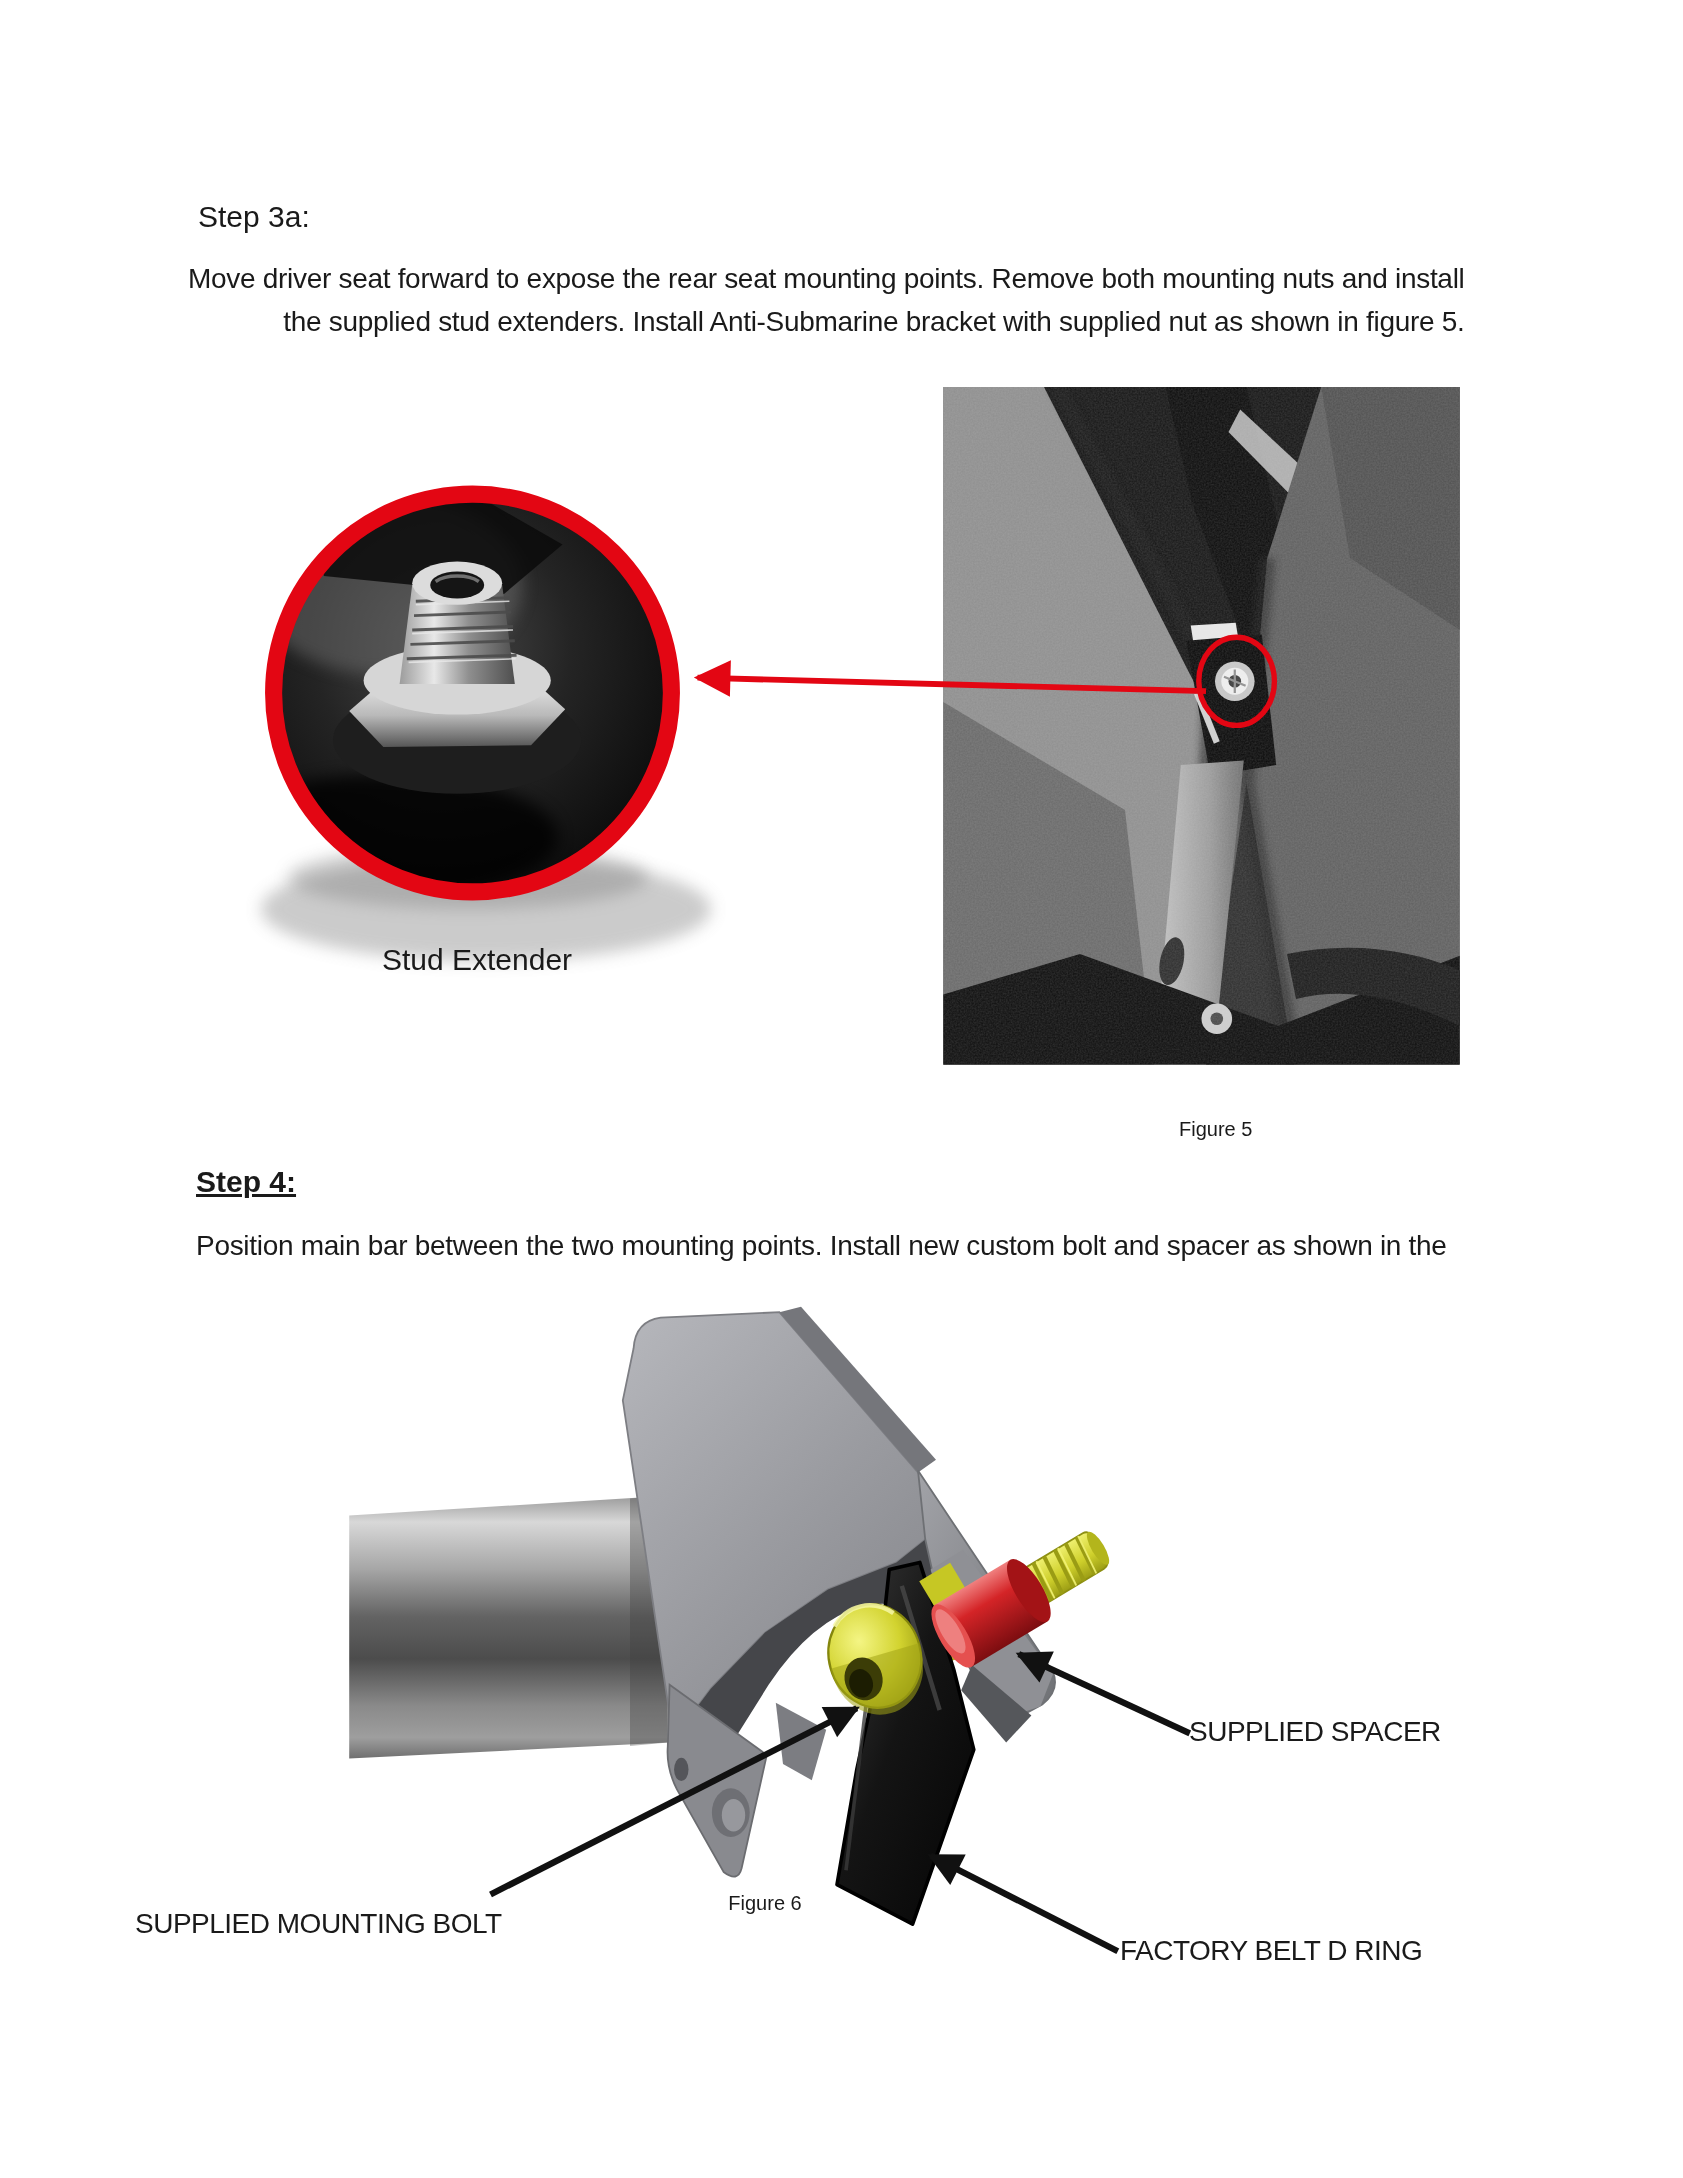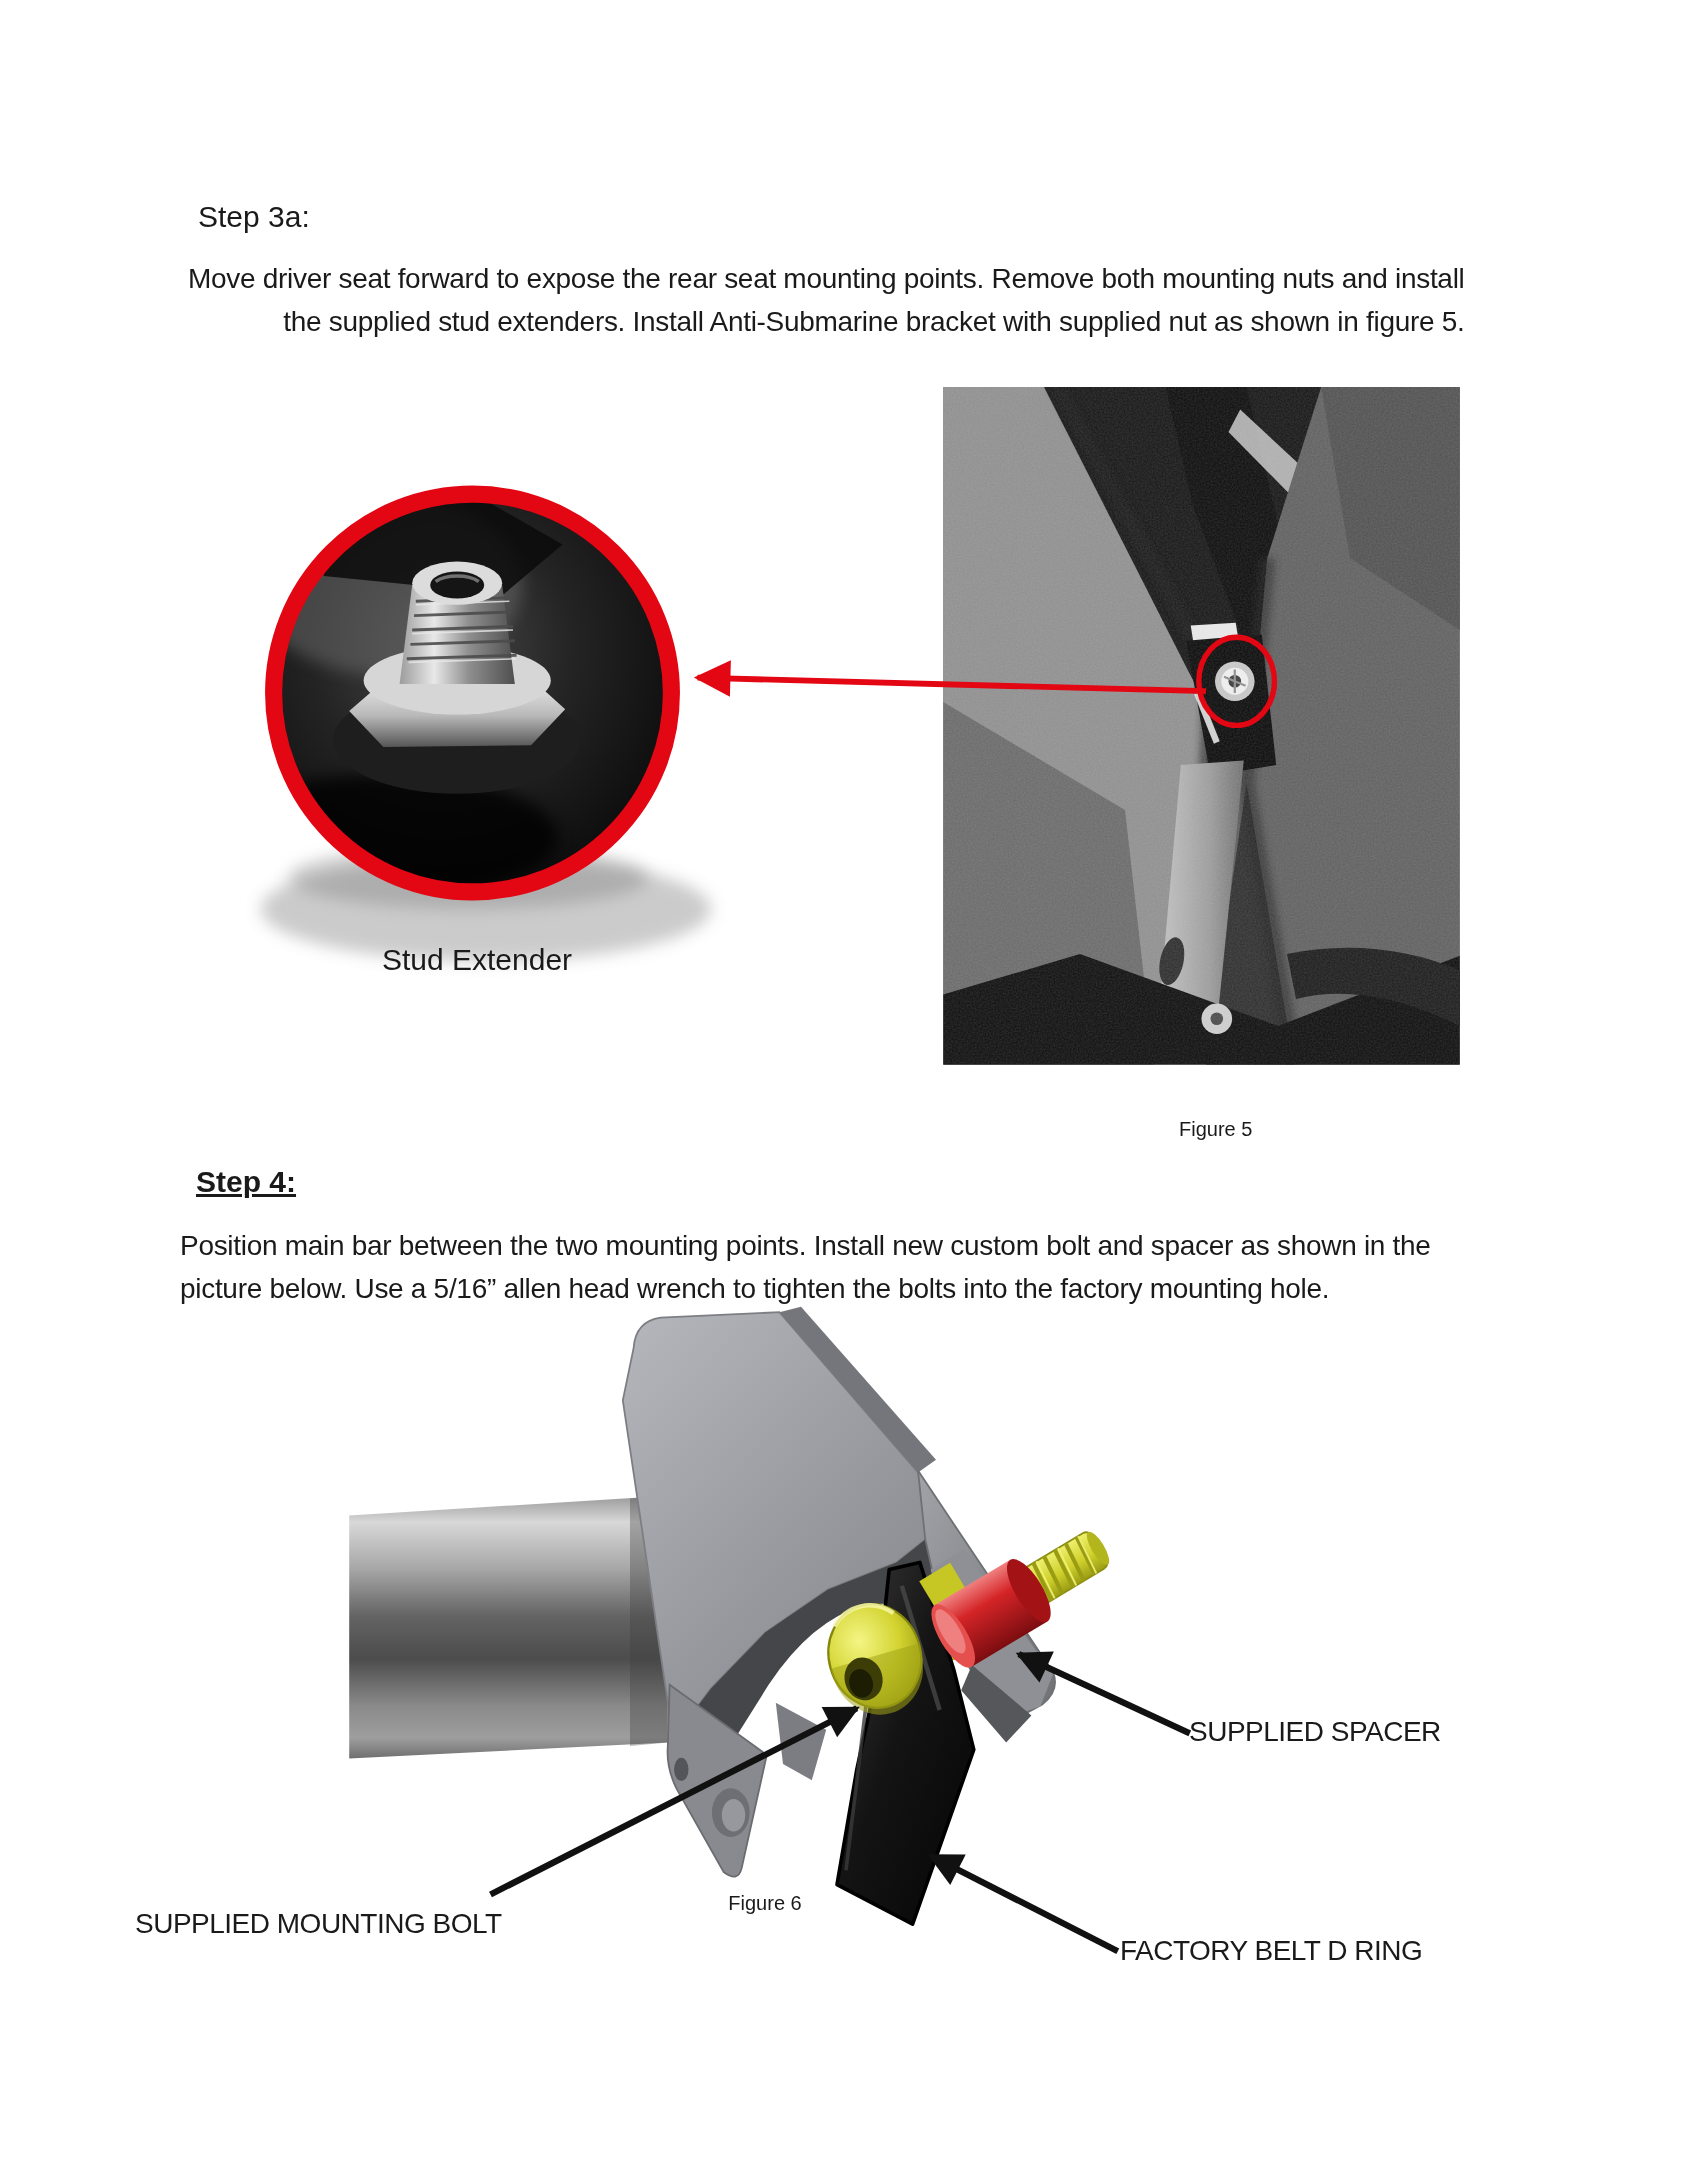--- a/index.html
+++ b/index.html
@@ -302,23 +302,22 @@
     <span>Move driver seat forward to expose the rear seat mounting points. Remove both mounting nuts and install</span>
     <span>the supplied stud extenders. Install Anti-Submarine bracket with supplied nut as shown in figure 5.</span>
   </div>
 
   <div class="txt textlayer heading center" style="left:342px;top:943px;width:270px;">Stud Extender</div>
 
   <div class="txt textlayer caption" style="left:1179px;top:1118px;">Figure 5</div>
 
   <div class="txt textlayer heading-bold" style="left:196px;top:1165px;">Step 4:</div>
 
-  <div class="txt textlayer body-text" style="left:180px;top:1224px;">
+  <div class="txt textlayer body-text" style="left:196px;top:1224px;">
     <span>Position main bar between the two mounting points. Install new custom bolt and spacer as shown in the</span>
-    <span>picture below. Use a 5/16” allen head wrench to tighten the bolts into the factory mounting hole.</span>
   </div>
 
   <div class="txt textlayer figlabel" style="left:1189px;top:1716px;">SUPPLIED SPACER</div>
 
   <div class="txt textlayer figlabel" style="left:135px;top:1908px;">SUPPLIED MOUNTING BOLT</div>
 
   <div class="txt textlayer caption center" style="left:666px;top:1892px;width:198px;">Figure 6</div>
 
   <div class="txt textlayer figlabel" style="left:1120px;top:1935px;">FACTORY BELT D RING</div>
 

